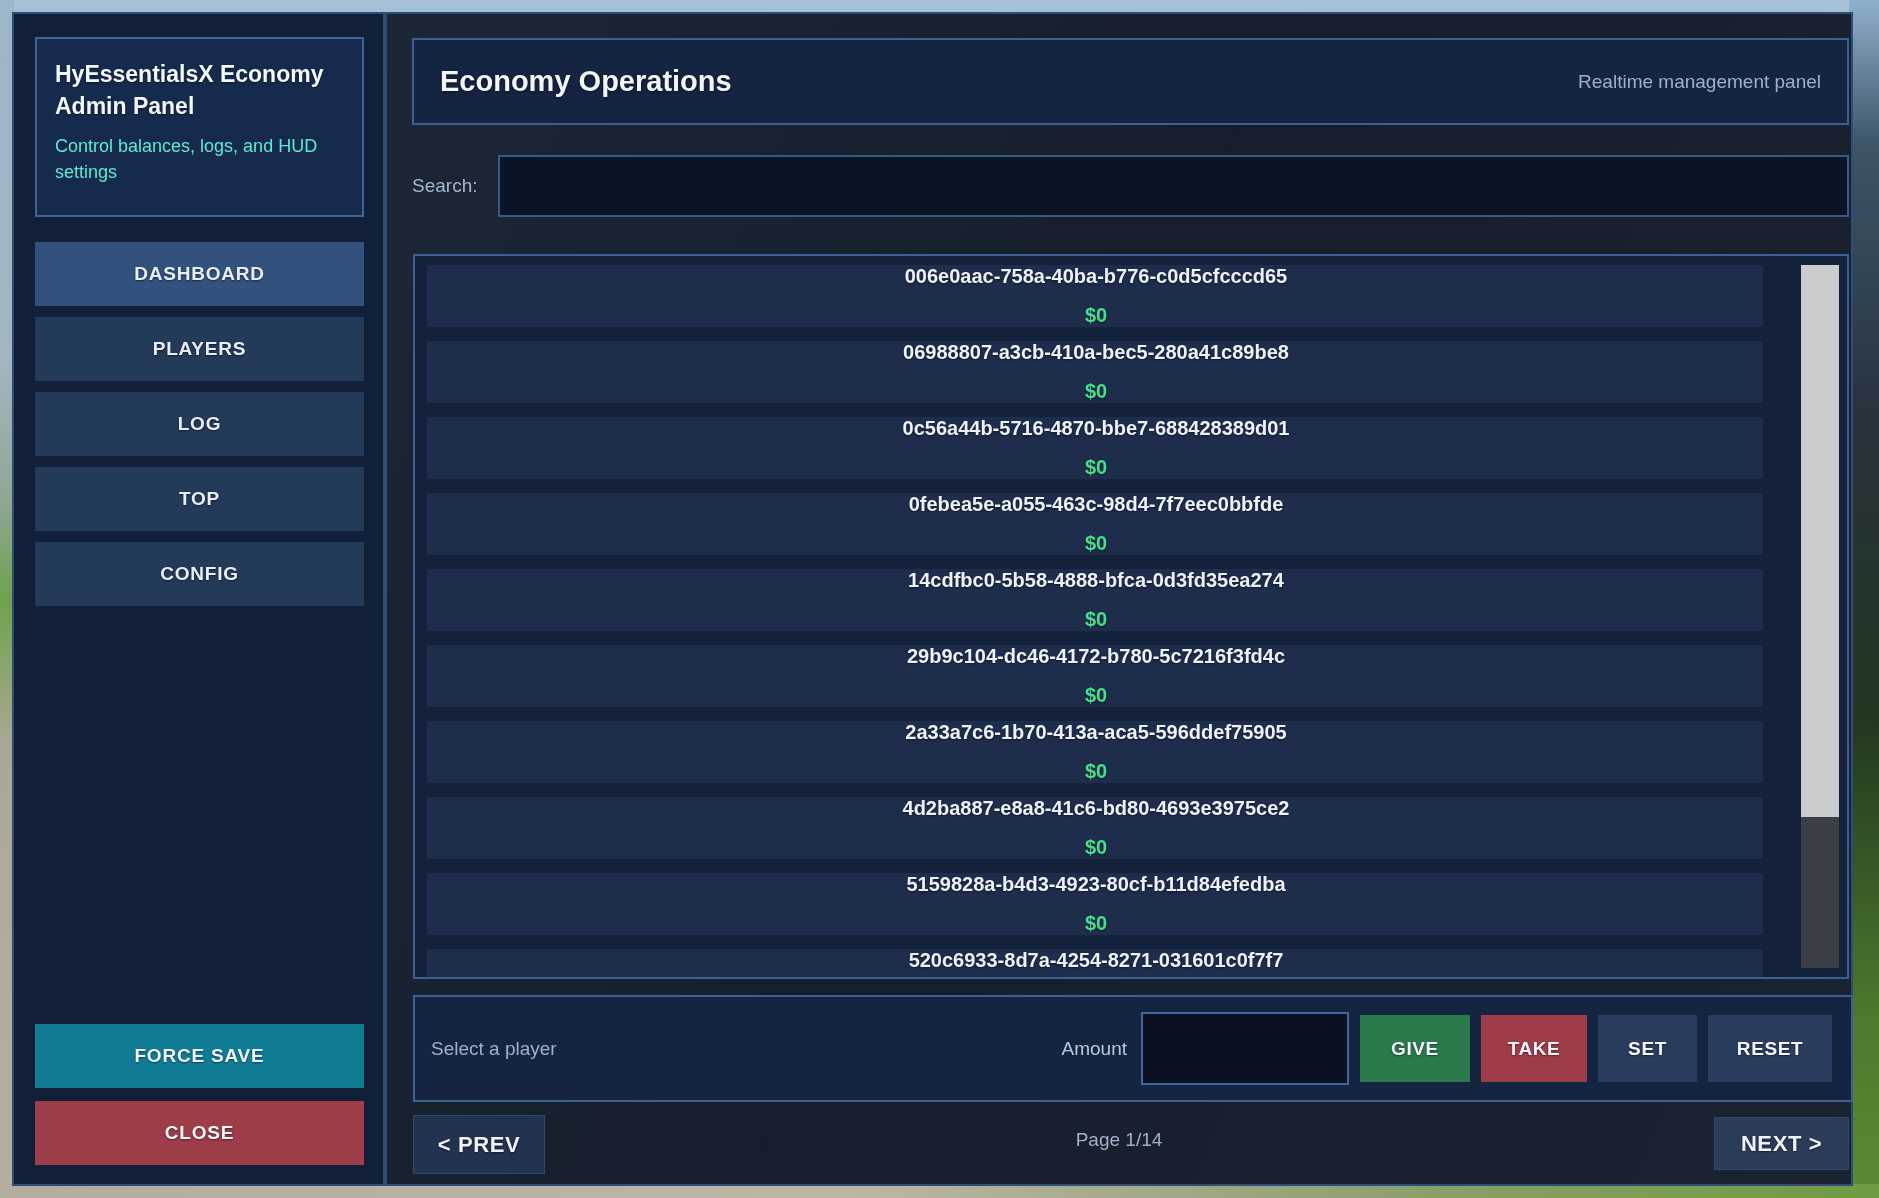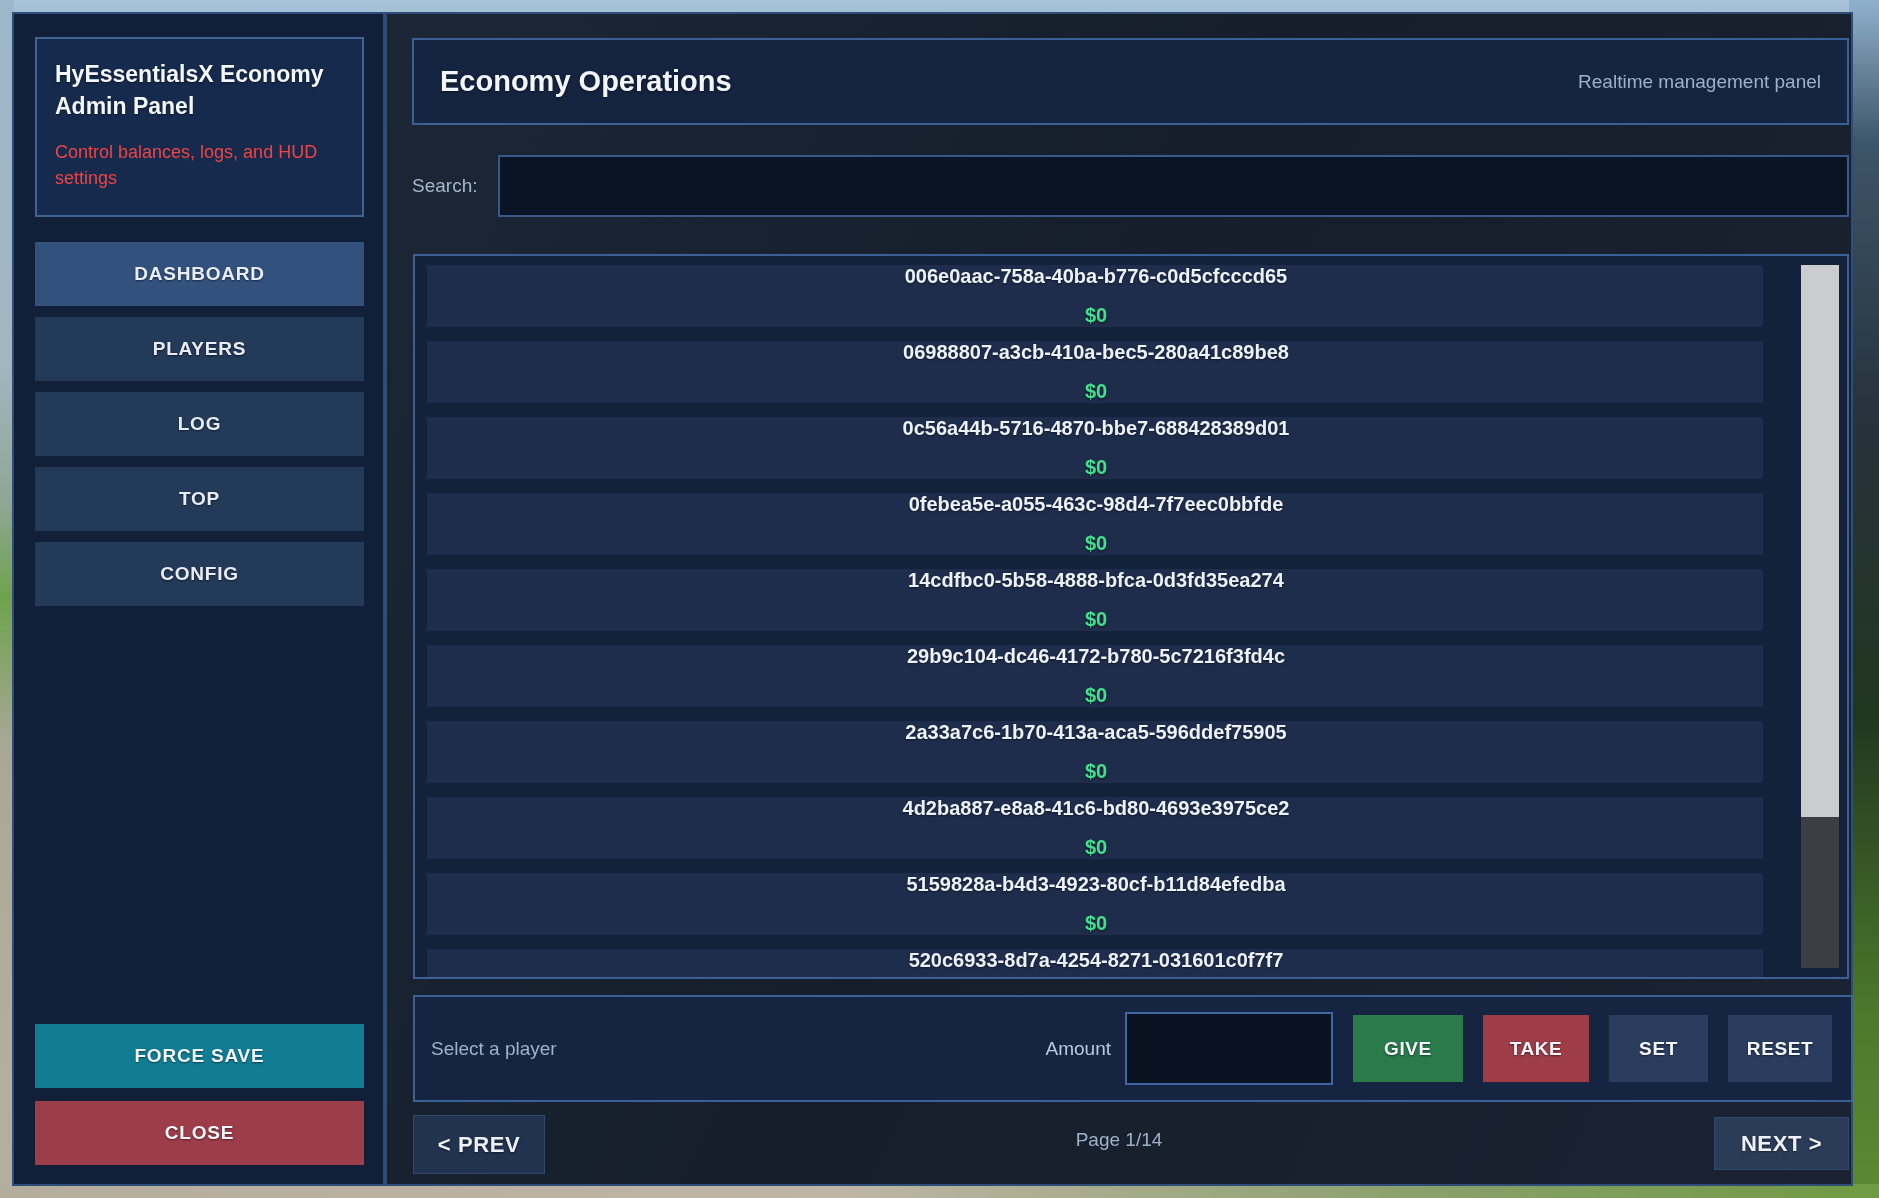--- a/index.html
+++ b/index.html
@@ -22,21 +22,21 @@
   
   .shell { position:absolute; left:12px; top:12px; width:1841px; height:1174px; }
 
   
   .sidebar { position:absolute; left:0; top:0; width:373px; height:1174px;
              background:#111f38; border:2px solid #2e4d78; }
   .title-card { position:absolute; left:21px; top:23px; width:329px; height:180px;
                 background:#152a4c; border:2px solid #3e6496; padding:20px 18px; }
   .title-card h1 { font-size:23px; line-height:1.38; font-weight:bold; color:#f4f7fb;
                    text-shadow:0 1px 2px rgba(0,0,0,.45); }
-  .title-card p  { margin-top:18px; font-size:18px; line-height:1.4; color:#ef4444; }
+  .title-card p  { margin-top:12px; font-size:18px; line-height:1.4; color:#5eead4; }
   .nav { position:absolute; left:21px; top:228px; width:364px; }
   .nav-btn { width:329px; height:64px; margin-bottom:11px; display:flex;
              align-items:center; justify-content:center; background:#243a59;
              color:#e9eef6; font-size:19px; font-weight:bold; letter-spacing:.8px;
              cursor:pointer; text-shadow:0 1px 2px rgba(0,0,0,.5); }
   .nav-btn.active { background:#33517d; }
   .side-bottom { position:absolute; left:21px; bottom:19px; width:329px; }
   .big-btn { width:329px; height:64px; display:flex; align-items:center; justify-content:center;
              color:#f2f6fa; font-size:19px; font-weight:bold; letter-spacing:.8px; cursor:pointer;
              text-shadow:0 1px 2px rgba(0,0,0,.5); }
@@ -73,27 +73,27 @@
                  background:#3b3e44; cursor:pointer; }
   .list-thumb  { width:38px; height:552px; background:#cbcccd; cursor:grab; }
 
   .action-card { position:absolute; left:26px; top:981px; width:1440px; height:107px;
                  display:flex; align-items:center; padding:0 19px 0 16px; }
   .select-hint { font-size:19px; color:#9db2cb; }
   .action-spacer { flex:1; }
   .amount-label { font-size:19px; color:#bac9db; margin-right:14px; }
   .amount-input { width:208px; height:73px; background:#0a1120; border:2px solid #3f66a0;
                   color:#e7eef7; font-size:20px; padding:0 12px; outline:none; }
-  .act-btn { height:67px; margin-left:20px; display:flex; align-items:center; justify-content:center;
+  .act-btn { height:67px; margin-left:11px; display:flex; align-items:center; justify-content:center;
              color:#f3f6fa; font-size:19px; font-weight:bold; letter-spacing:.6px; cursor:pointer;
              text-shadow:0 1px 2px rgba(0,0,0,.5); }
   .act-give  { width:110px; background:#2a7a4c; }
   .act-take  { width:106px; background:#9e3d47; }
   .act-set   { width:99px;  background:#2b3d5e; }
-  .act-reset { width:104px; background:#2b3d5e; }
+  .act-reset { width:124px; background:#2b3d5e; }
 
   .pager { position:absolute; left:0; top:1101px; width:1464px; height:60px; }
   .pg-btn { position:absolute; display:flex; align-items:center; justify-content:center;
             background:#22334f; border:1px solid #31486e; color:#eef2f8; font-size:22px;
             font-weight:bold; letter-spacing:.6px; cursor:pointer; text-shadow:0 1px 2px rgba(0,0,0,.5); }
   .pg-prev { left:26px; top:0; width:132px; height:59px; }
   .pg-next { right:2px; top:2px; width:135px; height:53px; background:#2b3c59; }
   .pg-label { position:absolute; left:0; top:14px; width:100%; text-align:center;
               font-size:19px; color:#9db2ca; }
 </style>

